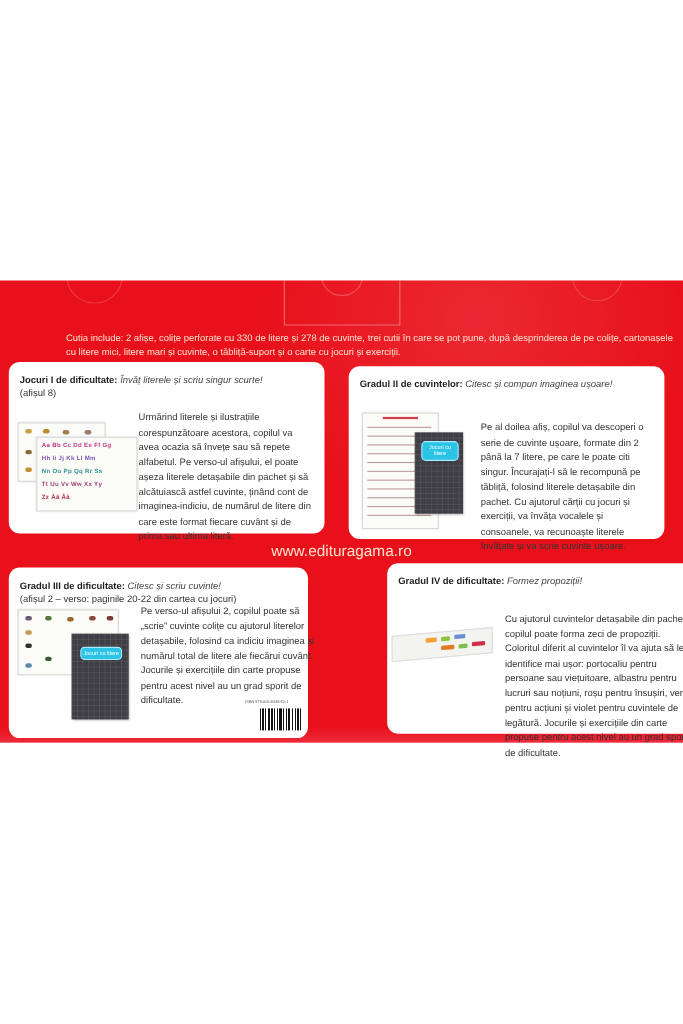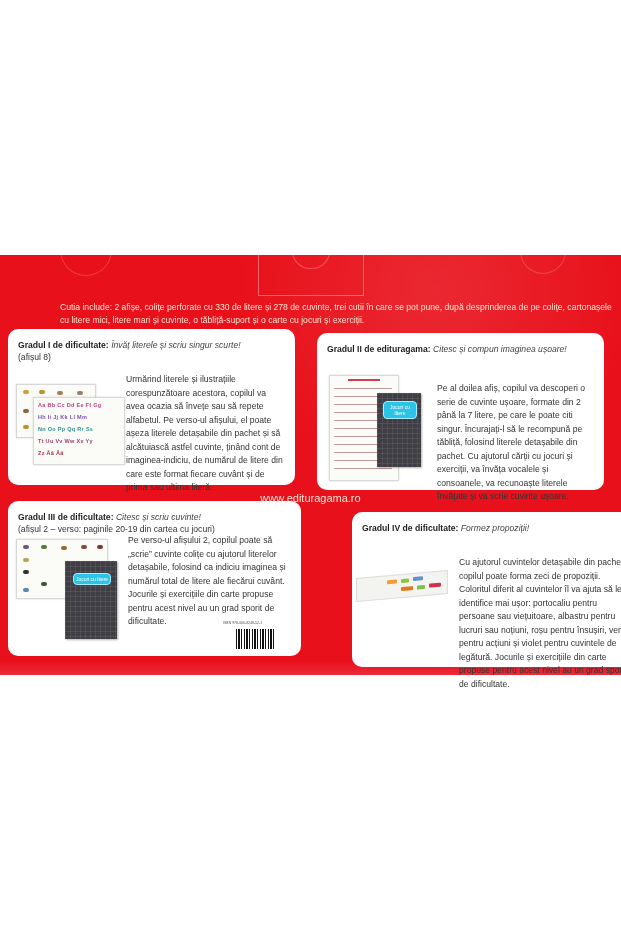--- a/index.html
+++ b/index.html
@@ -43,21 +43,21 @@
   }
   .card-title { font-size: 8.6px; line-height: 12px; }
   .card-title b { font-weight: bold; color: #1e1e1e; }
   .card-title i { font-style: italic; color: #444; }
   .card-sub { font-size: 8.6px; line-height: 12px; color: #333; }
   .card-text {
     position: absolute; font-size: 8.6px; line-height: 13.5px; color: #333;
   }
   .website {
     position: absolute; left: 0; top: 492px; width: 621px; text-align: center;
-    color: #fde2cf; font-size: 11px;
+    color: #fde2cf; font-size: 14px;
   }
   
   .poster {
     position: absolute; background: #fbfbf8; border: 1px solid #d8d8d8;
     box-shadow: 0 0 2px rgba(0,0,0,0.15);
   }
   .dot { position: absolute; width: 6px; height: 4px; border-radius: 2px; }
   .letters {
     position: absolute; font-size: 5.5px; font-weight: bold; letter-spacing: 0.3px;
   }
@@ -93,21 +93,21 @@
 </div>
 <div class="flap"></div>
 <div class="flap-circle"></div>
 <div class="deco-circle-left"></div>
 <div class="deco-circle-right"></div>
 
 <div class="intro">Cutia include: 2 afișe, colițe perforate cu 330 de litere și 278 de cuvinte, trei cutii în care se pot pune, după desprinderea de pe colițe, cartonașele cu litere mici, litere mari și cuvinte, o tăbliță-suport și o carte cu jocuri și exerciții.</div>
 
 <div class="card" style="left:8px;top:329px;width:287px;height:156px;">
   <div class="card-title">
-    <b>Gradul I de dificultate:</b>
+    <b>Jocuri I de dificultate:</b>
     <i>Învăț literele și scriu singur scurte!</i>
   </div>
   <div class="card-sub">(afișul 8)</div>
 
   <div class="poster" style="left:8px;top:55px;width:78px;height:52px;">
     <div class="dot" style="left:6px;top:5px;background:#c8a040;"></div>
     <div class="dot" style="left:22px;top:5px;background:#b89030;"></div>
     <div class="dot" style="left:40px;top:6px;background:#a08050;"></div>
     <div class="dot" style="left:60px;top:6px;background:#9b7b6b;"></div>
     <div class="dot" style="left:6px;top:24px;background:#8a6a3a;"></div>
@@ -118,21 +118,21 @@
     <div class="letters" style="left:4px;top:16px;color:#7a50b0;">Hh Ii Jj Kk Ll Mm</div>
     <div class="letters" style="left:4px;top:28px;color:#309090;">Nn Oo Pp Qq Rr Ss</div>
     <div class="letters" style="left:4px;top:40px;color:#a04070;">Tt Uu Vv Ww Xx Yy</div>
     <div class="letters" style="left:4px;top:52px;color:#b03050;">Zz Ăă Ââ</div>
   </div>
   <div class="card-text" style="left:118px;top:44px;width:160px;">Urmărind literele și ilustrațiile corespunzătoare acestora, copilul va avea ocazia să învețe sau să repete alfabetul. Pe verso-ul afișului, el poate așeza literele detașabile din pachet și să alcătuiască astfel cuvinte, ținând cont de imaginea-indiciu, de numărul de litere din care este format fiecare cuvânt și de prima sau ultima literă.</div>
 </div>
 
 <div class="card" style="left:317px;top:333px;width:287px;height:157px;">
   <div class="card-title">
-    <b>Gradul II de edituragama:</b>
+    <b>Gradul II de cuvintelor:</b>
     <i>Citesc și compun imaginea ușoare!</i>
   </div>
 
   <div class="poster" style="left:12px;top:42px;width:68px;height:104px;">
     <div style="position:absolute;left:18px;top:3px;width:32px;height:2px;background:#d04050;"></div>
     <div class="wordlist-row" style="left:4px;top:12px;width:58px;"></div>
     <div class="wordlist-row" style="left:4px;top:20px;width:58px;"></div>
     <div class="wordlist-row" style="left:4px;top:28px;width:58px;"></div>
     <div class="wordlist-row" style="left:4px;top:36px;width:58px;"></div>
     <div class="wordlist-row" style="left:4px;top:44px;width:58px;"></div>
@@ -144,26 +144,26 @@
     <div class="wordlist-row" style="left:4px;top:92px;width:58px;"></div>
   </div>
   <div class="book" style="left:60px;top:60px;width:44px;height:74px;">
     <div class="book-label" style="left:6px;top:8px;width:30px;">Jocuri cu litere</div>
   </div>
   <div class="card-text" style="left:120px;top:49px;width:160px;">Pe al doilea afiș, copilul va descoperi o serie de cuvinte ușoare, formate din 2 până la 7 litere, pe care le poate citi singur. Încurajați-l să le recompună pe tăbliță, folosind literele detașabile din pachet. Cu ajutorul cărții cu jocuri și exerciții, va învăța vocalele și consoanele, va recunoaște literele învățate și va scrie cuvinte ușoare.</div>
 </div>
 
 <div class="website">www.edituragama.ro</div>
 
-<div class="card" style="left:8px;top:501px;width:293px;height:155px;">
+<div class="card" style="left:8px;top:516px;width:272px;height:155px;">
   <div class="card-title">
     <b>Gradul III de dificultate:</b>
     <i>Citesc și scriu cuvinte!</i>
   </div>
-  <div class="card-sub">(afișul 2 – verso: paginile 20-19 din cartea cu jocuri)</div>
+  <div class="card-sub">(afișul 2 – verso: paginile 20-22 din cartea cu jocuri)</div>
 
   <div class="poster" style="left:8px;top:38px;width:90px;height:58px;">
     <div class="dot" style="left:6px;top:5px;background:#6a5a7a;"></div>
     <div class="dot" style="left:24px;top:5px;background:#5a7a3a;"></div>
     <div class="dot" style="left:44px;top:6px;background:#9a6a2a;"></div>
     <div class="dot" style="left:64px;top:5px;background:#8a4a3a;"></div>
     <div class="dot" style="left:80px;top:5px;background:#7a3a3a;"></div>
     <div class="dot" style="left:6px;top:18px;background:#c0a050;"></div>
     <div class="dot" style="left:6px;top:30px;background:#333;"></div>
     <div class="dot" style="left:24px;top:42px;background:#3a5a3a;"></div>

